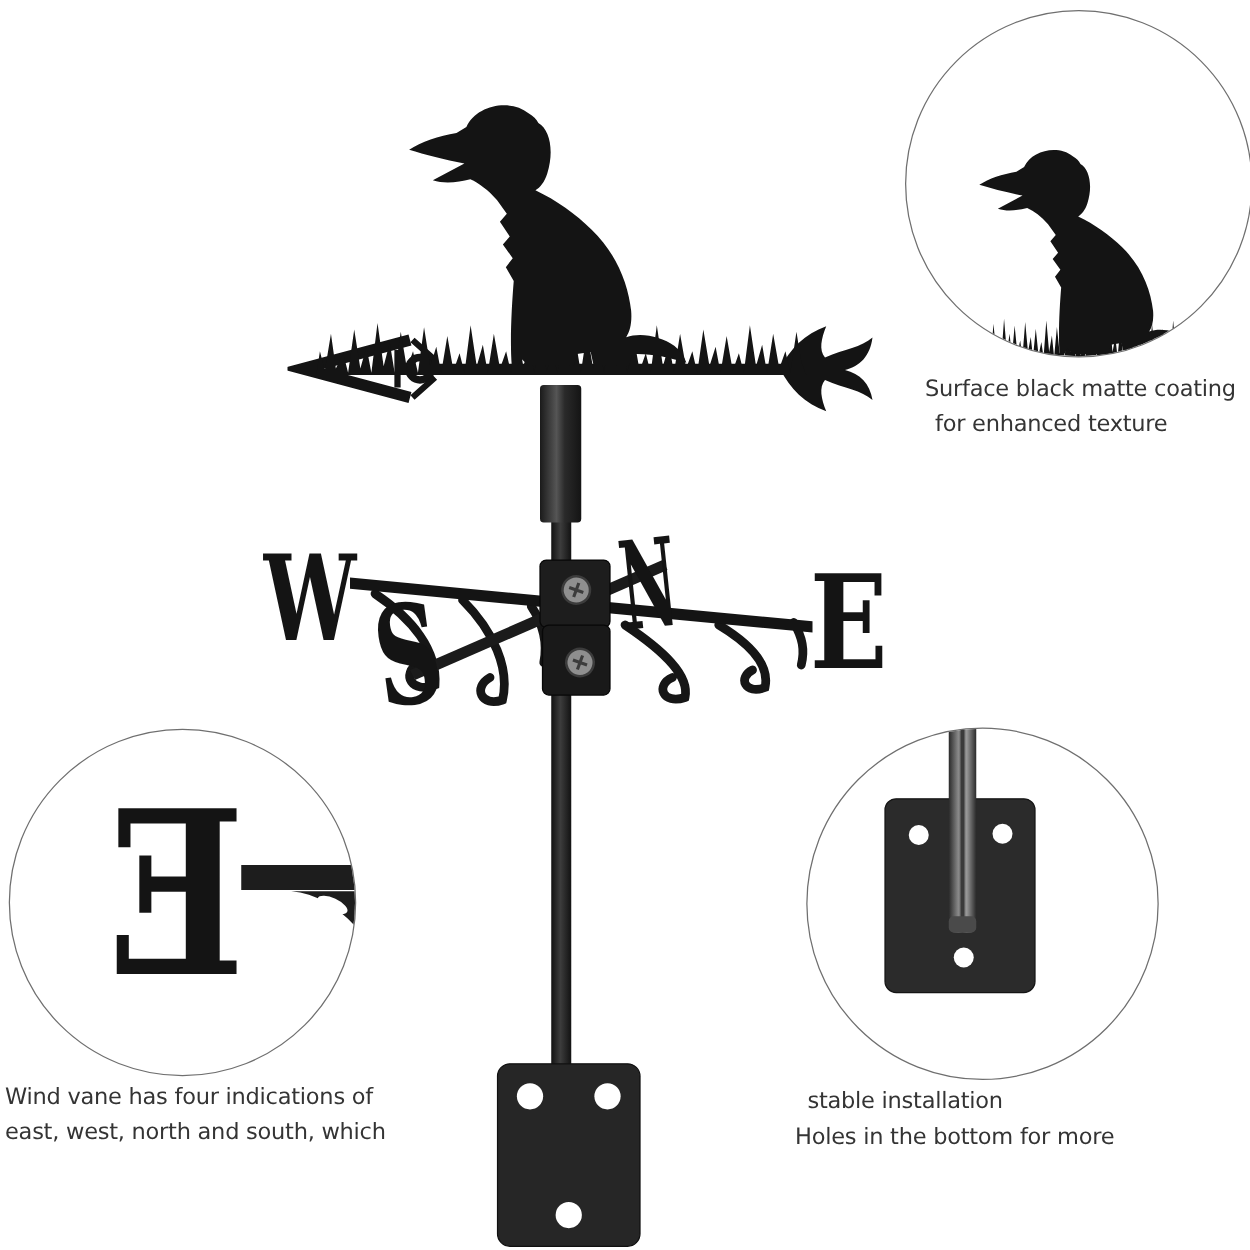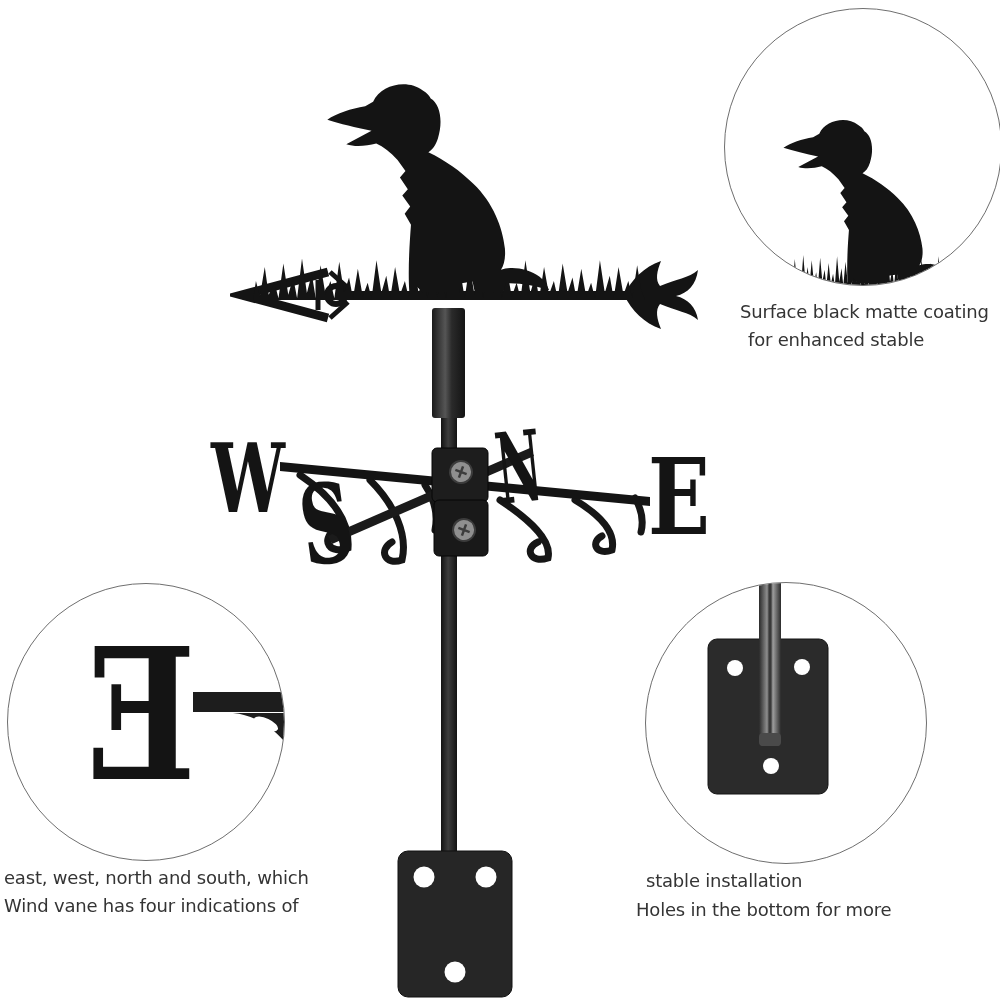--- a/index.html
+++ b/index.html
@@ -113,34 +113,34 @@
   <div class="callout-circle" style="left:724px;top:8px;width:276px;height:276px;">
     <svg class="abs" style="left:56px;top:238px;" width="178" height="40" viewBox="0 0 400 60" preserveAspectRatio="none">
       <use href="#grassShape"></use>
     </svg>
     <svg class="abs" style="left:41px;top:103px;" width="198" height="173" viewBox="0 0 320 280">
       <use href="#dogShape"></use>
     </svg>
   </div>
   <div class="abs caption" style="left:740px;top:298px;">
     <div>Surface black matte coating</div>
-    <div style="padding-left:8px;">for enhanced stable</div>
+    <div style="padding-left:8px;">for enhanced texture</div>
   </div>
 
   <div class="callout-circle" style="left:7px;top:583px;width:276px;height:276px;">
     <svg width="276" height="276" viewBox="0 0 276 276">
       <rect x="185" y="108" width="95" height="20" fill="#1d1d1d"></rect>
       <path d="M225,129 C245,131 262,141 277,158 C281,146 283,134 283,129 Z" fill="#1d1d1d"></path>
       <ellipse cx="258" cy="140" rx="13" ry="5.5" transform="rotate(25 258 140)" fill="#ffffff"></ellipse>
       <text class="serif-letter" font-size="182" textLength="110" lengthAdjust="spacingAndGlyphs" transform="translate(188,195) scale(-1,1)">E</text>
     </svg>
   </div>
   <div class="abs caption" style="left:4px;top:864px;">
+    <div>Wind vane has four indications of</div>
     <div>east, west, north and south, which</div>
-    <div>Wind vane has four indications of</div>
   </div>
 
   <div class="callout-circle" style="left:645px;top:582px;width:280px;height:280px;">
     <svg width="280" height="280" viewBox="0 0 280 280">
       <defs>
         <linearGradient id="rodGrad" x1="0" y1="0" x2="1" y2="0">
           <stop offset="0" stop-color="#2a2a2a"></stop>
             <stop offset="0.35" stop-color="#8a8a8a"></stop>
           <stop offset="0.5" stop-color="#555555"></stop>
             <stop offset="0.65" stop-color="#999999"></stop>

